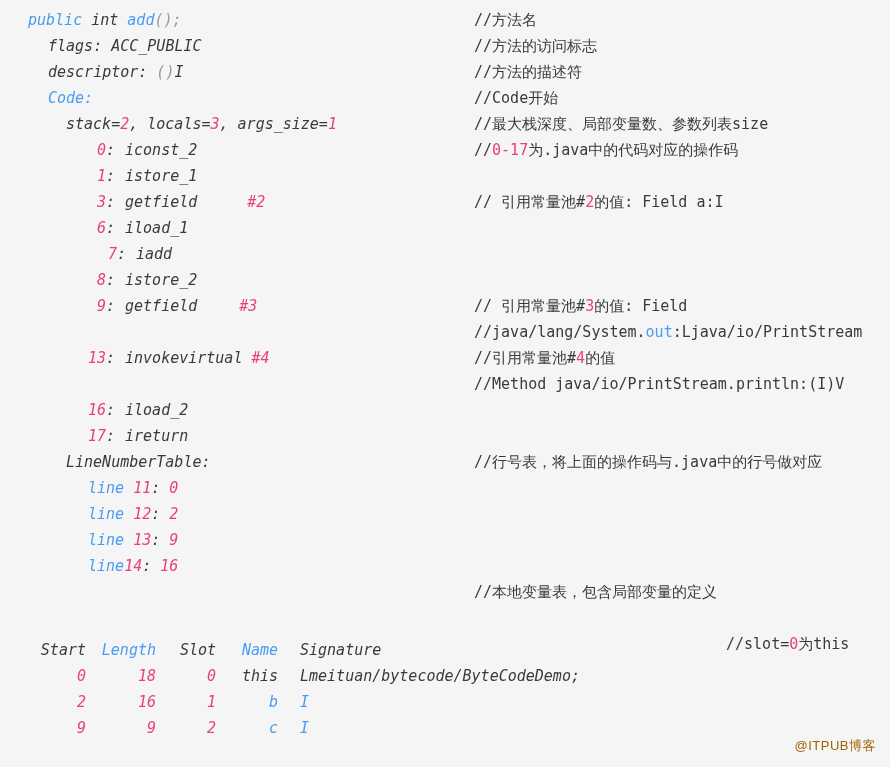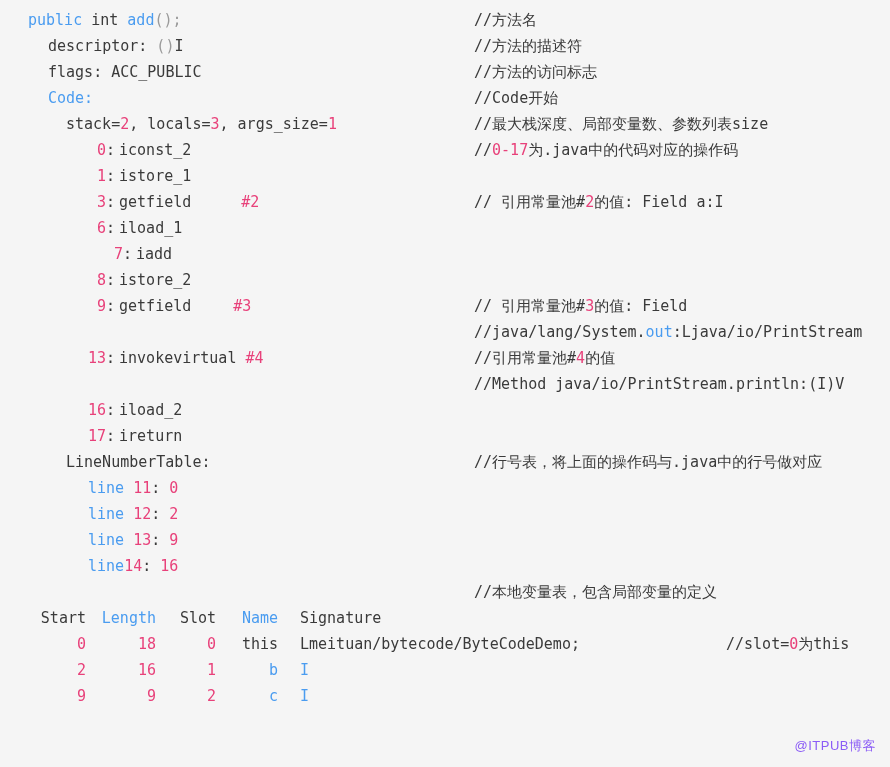--- a/index.html
+++ b/index.html
@@ -29,33 +29,34 @@
     height: 26px;
     white-space: pre;
   }
 
   
   .lhs {
     position: absolute;
     left: 0;
     top: 0;
     white-space: pre;
+    font-style: italic;
   }
 
   
   .offset {
     display: inline-block;
     width: 106px;
     text-align: right;
     color: #e8417a;
   }
   .colon { color: #3a3a3a; }
   .mnemonic {
     display: inline-block;
-    margin-left: 4px;
+    margin-left: 10px;
   }
   .operand {
     color: #e8417a;
   }
 
   
   .rhs {
     position: absolute;
     top: 0;
     white-space: pre;
@@ -68,56 +69,56 @@
   .punc { color: #9a9a9a; }
   .plain{ color: #3a3a3a; }
 
   
   .lvt-cell {
     display: inline-block;
     text-align: right;
   }
   .c-start { width: 58px; }
   .c-len   { width: 70px; }
-  .c-slot  { width: 60px; }
+  .c-slot  { width: 60px; margin-top: 32px; }
   .c-name  { width: 62px; }
   .c-sig   { width: auto; text-align: left; padding-left: 22px; }
   .lvt-head { color: #3a3a3a; }
 
   #watermark {
     position: absolute;
     right: 14px;
     bottom: 8px;
     font-family: "Liberation Sans", sans-serif;
     font-size: 13px;
-    color: #8b5cf6;
+    color: #a16207;
     letter-spacing: .5px;
   }
 </style>
 </head>
 <body>
 
 <div id="code-listing">
 
   <div class="code-line">
     <span class="lhs" style="left:28px"><span class="kw">public</span><span class="plain"> int </span><span class="kw">add</span><span class="punc">();</span></span>
     <span class="rhs" style="left:474px">//方法名</span>
   </div>
 
   <div class="code-line">
+    <span class="lhs" style="left:48px"><span class="plain">flags:</span><span class="plain"> ACC_PUBLIC</span></span>
+    <span class="rhs" style="left:474px">//方法的访问标志</span>
+  </div>
+
+  <div class="code-line">
     <span class="lhs" style="left:48px"><span class="plain">descriptor:</span><span class="punc"> ()</span><span class="plain">I</span></span>
     <span class="rhs" style="left:474px">//方法的描述符</span>
   </div>
 
   <div class="code-line">
-    <span class="lhs" style="left:48px"><span class="plain">flags:</span><span class="plain"> ACC_PUBLIC</span></span>
-    <span class="rhs" style="left:474px">//方法的访问标志</span>
-  </div>
-
-  <div class="code-line">
     <span class="lhs kw" style="left:48px">Code:</span>
     <span class="rhs" style="left:474px">//Code开始</span>
   </div>
 
   <div class="code-line">
     <span class="lhs" style="left:66px"><span class="plain">stack=</span><span class="num">2</span><span class="plain">, locals=</span><span class="num">3</span><span class="plain">, args_size=</span><span class="num">1</span></span>
     <span class="rhs" style="left:474px">//最大栈深度、局部变量数、参数列表size</span>
   </div>
 
   <div class="code-line">
@@ -133,21 +134,21 @@
   <div class="code-line">
     <span class="lhs" style="left:0"><span class="offset">3</span><span class="colon">:</span><span class="mnemonic">getfield</span><span class="operand" style="margin-left:50px">#2</span></span>
     <span class="rhs" style="left:474px"><span>// 引用常量池#</span><span class="num">2</span><span>的值: Field a:I</span></span>
   </div>
 
   <div class="code-line">
     <span class="lhs" style="left:0"><span class="offset">6</span><span class="colon">:</span><span class="mnemonic">iload_1</span></span>
   </div>
 
   <div class="code-line">
-    <span class="lhs" style="left:17px"><span class="offset">7</span><span class="colon">:</span><span class="mnemonic">iadd</span></span>
+    <span class="lhs" style="left:11px"><span class="offset">7</span><span class="colon">:</span><span class="mnemonic">iadd</span></span>
   </div>
 
   <div class="code-line">
     <span class="lhs" style="left:0"><span class="offset">8</span><span class="colon">:</span><span class="mnemonic">istore_2</span></span>
   </div>
 
   <div class="code-line">
     <span class="lhs" style="left:0"><span class="offset">9</span><span class="colon">:</span><span class="mnemonic">getfield</span><span class="operand" style="margin-left:42px">#3</span></span>
     <span class="rhs" style="left:474px"><span>// 引用常量池#</span><span class="num">3</span><span>的值: Field</span></span>
   </div>

